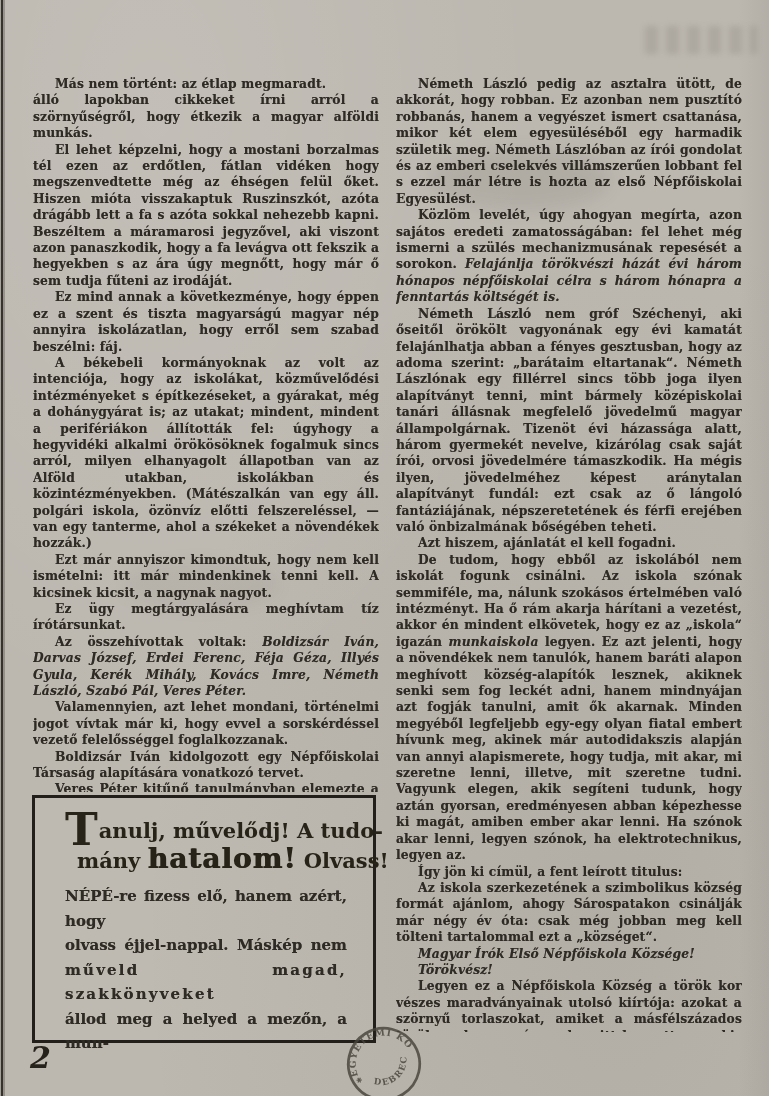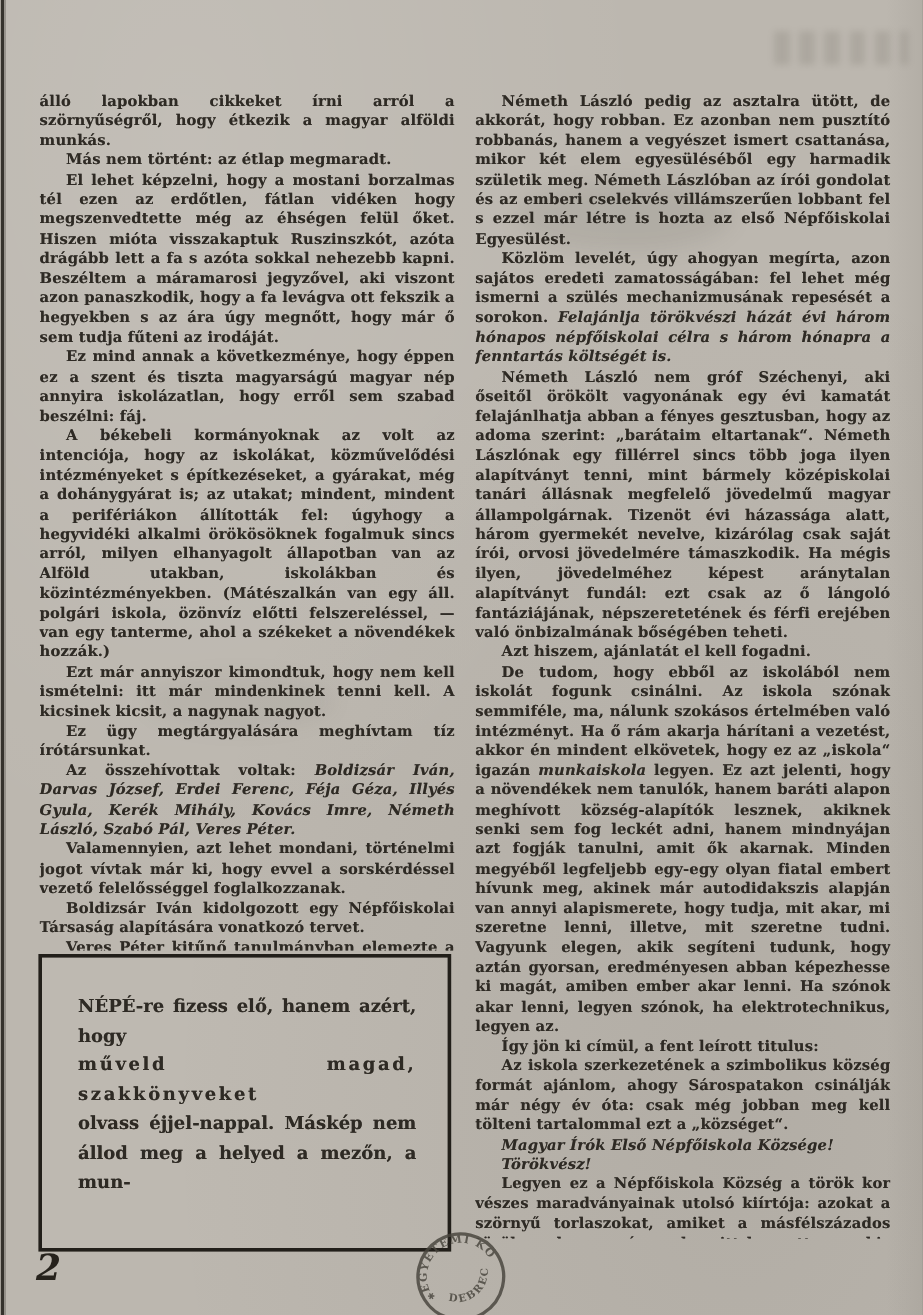--- a/index.html
+++ b/index.html
@@ -74,22 +74,22 @@
 </head>
 <body>
 
 <div class="page">
   <div class="scan-edge"></div>
   <div class="ghost-top"></div>
   <div class="blotch b1"></div>
   <div class="blotch b2"></div>
 
   <div class="col col-left" id="col-left">
+      <p class="para indent"><span>Más nem történt: az étlap megmaradt.</span></p>
       <p class="para"><span>álló lapokban cikkeket írni arról a szörnyűségről, hogy étkezik a magyar alföldi munkás.</span></p>
-      <p class="para indent"><span>Más nem történt: az étlap megmaradt.</span></p>
       <p class="para indent"><span>El lehet képzelni, hogy a mostani borzalmas tél ezen az erdőtlen, fátlan vidéken hogy megszenvedtette még az éhségen felül őket. Hiszen mióta visszakaptuk Ruszinszkót, azóta drágább lett a fa s azóta sokkal nehezebb kapni. Beszéltem a máramarosi jegyzővel, aki viszont azon panaszkodik, hogy a fa levágva ott fekszik a hegyekben s az ára úgy megnőtt, hogy már ő sem tudja fűteni az irodáját.</span></p>
       <p class="para indent"><span>Ez mind annak a következménye, hogy éppen ez a szent és tiszta magyarságú magyar nép annyira iskolázatlan, hogy erről sem szabad beszélni: fáj.</span></p>
       <p class="para indent"><span>A békebeli kormányoknak az volt az intenciója, hogy az iskolákat, közművelődési intézményeket s építkezéseket, a gyárakat, még a dohánygyárat is; az utakat; mindent, mindent a perifériákon állították fel: úgyhogy a hegyvidéki alkalmi örökösöknek fogalmuk sincs arról, milyen elhanyagolt állapotban van az Alföld utakban, iskolákban és közintézményekben. (Mátészalkán van egy áll. polgári iskola, özönvíz előtti felszereléssel, — van egy tanterme, ahol a székeket a növendékek hozzák.)</span></p>
       <p class="para indent"><span>Ezt már annyiszor kimondtuk, hogy nem kell ismételni: itt már mindenkinek tenni kell. A kicsinek kicsit, a nagynak nagyot.</span></p>
       <p class="para indent"><span>Ez ügy megtárgyalására meghívtam tíz írótársunkat.</span></p>
       <p class="para indent"><span>Az összehívottak voltak: </span><span class="it">Boldizsár Iván, Darvas József, Erdei Ferenc, Féja Géza, Illyés Gyula, Kerék Mihály, Kovács Imre, Németh László, Szabó Pál, Veres Péter.</span></p>
       <p class="para indent"><span>Valamennyien, azt lehet mondani, történelmi jogot vívtak már ki, hogy evvel a sorskérdéssel vezető felelősséggel foglalkozzanak.</span></p>
       <p class="para indent"><span>Boldizsár Iván kidolgozott egy Népfőiskolai Társaság alapítására vonatkozó tervet.</span></p>
       <p class="para indent"><span>Veres Péter kitűnő tanulmányban elemezte a népfőiskolák anyagát, tehát azt a tanítani való ifjúságot, akikről szó lehet.</span></p>
     </div>
@@ -100,24 +100,28 @@
       <p class="para indent"><span>Azt hiszem, ajánlatát el kell fogadni.</span></p>
       <p class="para indent"><span>De tudom, hogy ebből az iskolából nem iskolát fogunk csinálni. Az iskola szónak semmiféle, ma, nálunk szokásos értelmében való intézményt. Ha ő rám akarja hárítani a vezetést, akkor én mindent elkövetek, hogy ez az „iskola“ igazán </span><span class="it">munkaiskola</span><span> legyen. Ez azt jelenti, hogy a növendékek nem tanulók, hanem baráti alapon meghívott község-alapítók lesznek, akiknek senki sem fog leckét adni, hanem mindnyájan azt fogják tanulni, amit ők akarnak. Minden megyéből legfeljebb egy-egy olyan fiatal embert hívunk meg, akinek már autodidakszis alapján van annyi alapismerete, hogy tudja, mit akar, mi szeretne lenni, illetve, mit szeretne tudni. Vagyunk elegen, akik segíteni tudunk, hogy aztán gyorsan, eredményesen abban képezhesse ki magát, amiben ember akar lenni. Ha szónok akar lenni, legyen szónok, ha elektrotechnikus, legyen az.</span></p>
       <p class="para indent"><span>Így jön ki címül, a fent leírott titulus:</span></p>
       <p class="para indent"><span>Az iskola szerkezetének a szimbolikus község formát ajánlom, ahogy Sárospatakon csinálják már négy év óta: csak még jobban meg kell tölteni tartalommal ezt a „községet“.</span></p>
       <p class="para indent"><span class="it">Magyar Írók Első Népfőiskola Községe!</span></p>
       <p class="para indent"><span class="it">Törökvész!</span></p>
       <p class="para indent"><span>Legyen ez a Népfőiskola Község a török kor vészes maradványainak utolsó kiírtója: azokat a szörnyű torlaszokat, amiket a másfélszázados török uralom s más uralom itt hagyott, ez a kis csapat paraszt kezdje el végre szétcsákányozni.</span></p>
     </div>
 
   <div class="ad-box">
+    <div class="ad-head">
+      <span class="l1"><span class="dropcap">T</span><span>anulj, művelődj! A tudo-</span></span>
+      <span class="l2"><span>mány </span><span class="hat">hatalom!</span><span> Olvass!</span></span>
+    </div>
     <div class="ad-body" id="ad-body">
         <span class="ad-line">NÉPÉ-re fizess elő, hanem azért, hogy</span>
+        <span class="ad-line">olvass éjjel-nappal. Máskép nem</span>
         <span class="ad-line spaced">műveld magad, szakkönyveket</span>
-        <span class="ad-line">olvass éjjel-nappal. Máskép nem</span>
         <span class="ad-line">állod meg a helyed a mezőn, a mun-</span>
       </div>
   </div>
 
   <div class="page-num">2</div>
 
   <svg class="stamp" viewBox="0 0 80 80">
     <circle cx="40" cy="40" r="34" fill="none" stroke="#47443c" stroke-width="2.6"></circle>
     <defs>
       <path id="arcTop" d="M 13 40 A 27 27 0 1 1 67 40"></path>

